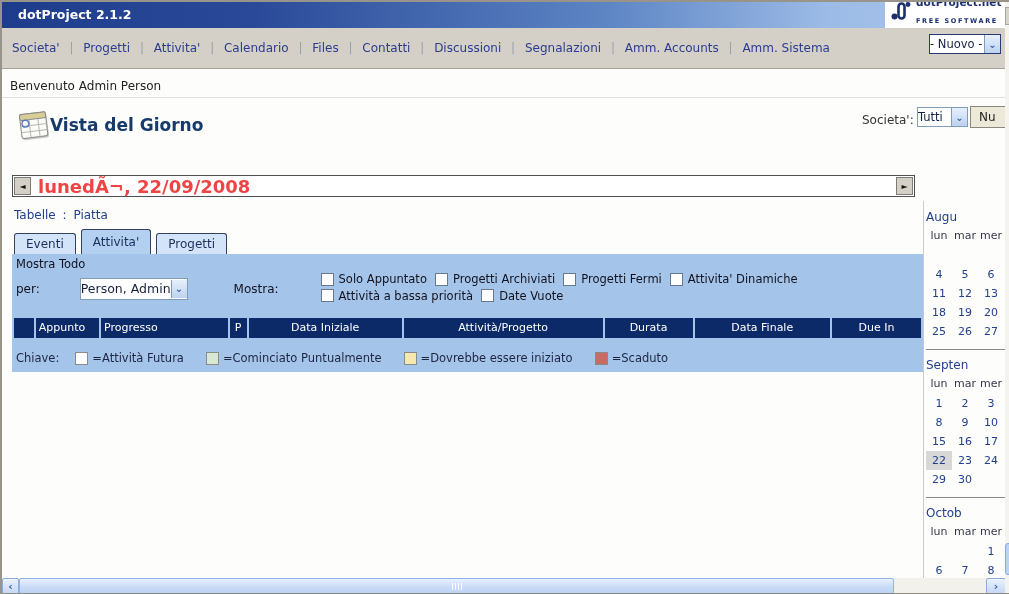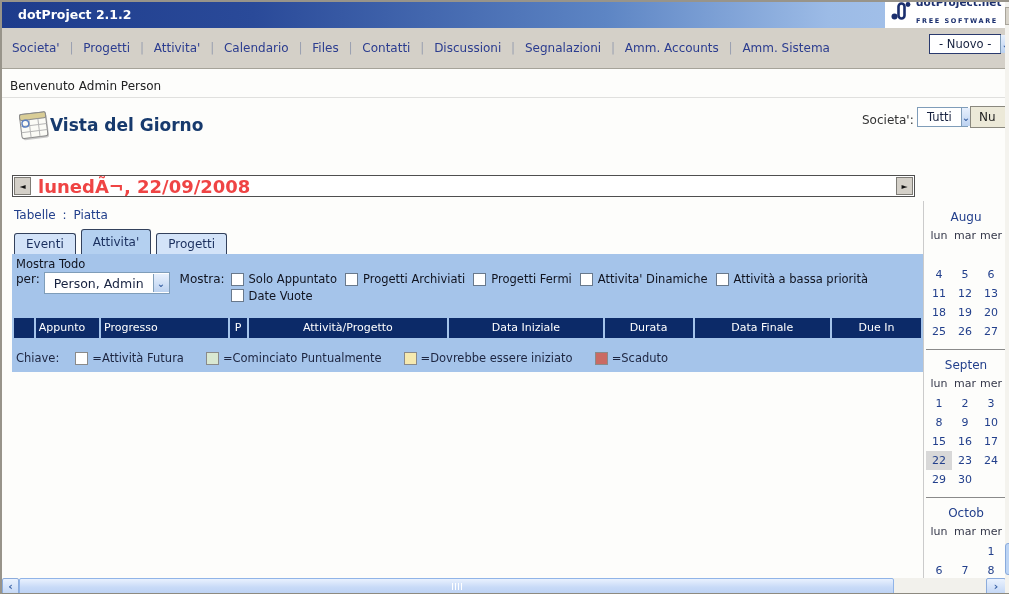--- a/index.html
+++ b/index.html
@@ -21,21 +21,21 @@
   
   .menubar { position:absolute; left:0; top:26px; width:1007px; height:41px;
     background:#d4d0c8; border-bottom:1px solid #a6a399; }
   .menu-items { position:absolute; left:10px; top:13px; font-size:12px; }
   .menu-link { color:#2b3c8f; }
   .sep { color:#9aa0b0; margin:0 6px; }
 
   
   .xpselect { display:inline-flex; align-items:center; background:#fff; height:20px;
     border:1px solid #7f9db9; font-size:11.5px; color:#16213f; }
-  .xpselect .val { padding:0 9px; white-space:nowrap; }
+  .xpselect .val { padding:0 0; white-space:nowrap; }
   .xpselect .arrow { width:16px; height:18px; margin-left:auto; display:flex; align-items:center;
     justify-content:center; background:linear-gradient(180deg,#e7f0fd,#bcd2f0);
     border-left:1px solid #7f9db9; color:#3a62a5; font-size:10px; font-weight:bold; }
   .nuovo-select { position:absolute; top:6px; right:8px; border-color:#2a3a6e; width:72px; }
 
   
   .welcomebar { position:absolute; left:0; top:67px; width:1007px; height:29px;
     border-bottom:1px solid #e0e0de; font-size:12px; color:#222; }
   .welcome-text { position:absolute; left:8px; top:10px; }
   .welcome-links { position:absolute; right:6px; top:10px; }
@@ -69,41 +69,41 @@
 
   
   .tabs { position:absolute; left:12px; top:224px; height:28px; display:flex; gap:5px; align-items:flex-end; }
   .tab { height:21px; line-height:20px; padding:0 11px; font-size:12px; color:#1a2f5e;
     background:#d3e3f8; border:1px solid #33415c; border-bottom:none; border-radius:3px 3px 0 0; cursor:pointer; }
   .tab.active { height:25px; line-height:24px; background:#b4d0f0; }
 
   
   .panel { position:absolute; left:10px; top:252px; width:911px; height:118px; background:#a5c4ea; }
   .mostra-todo { padding:3px 0 0 4px; font-size:11.5px; color:#10131f; }
-  .filter-row { display:flex; align-items:flex-start; padding:1px 4px 0 4px; font-size:11.5px; color:#10131f; }
+  .filter-row { display:flex; align-items:center; padding:1px 4px 0 4px; font-size:11.5px; color:#10131f;gap:36px; }
   .per-label { margin-right:4px; font-size:12px; }
   .user-select { width:128px; height:22px; font-size:12.5px; }
   .mostra-label { margin:0 6px 0 10px; font-size:12px; }
   .cb-item { display:inline-flex; align-items:center; margin-right:8px; white-space:nowrap; }
   .checkbox { width:13px; height:13px; background:#fff; border:1px solid #69798c; margin-right:5px; cursor:pointer; }
 
   .thead { display:flex; gap:2px; margin:13px 2px 0 2px; }
   .th { background:#0c2a68; color:#fff; font-size:11px; height:20px; line-height:20px;
     text-align:center; overflow:hidden; white-space:nowrap; }
   .th.left { text-align:left; padding-left:3px; }
 
   .legend { display:flex; align-items:center; margin:13px 0 0 4px; font-size:11.5px; color:#1d2540; }
   .legend-label { margin-right:16px; }
   .legend-item { display:inline-flex; align-items:center; margin-right:22px; }
   .swatch { width:13px; height:13px; border:1px solid #8a8a8a; margin-right:4px; }
 
   
   .sidebar { position:absolute; left:921px; top:199px; width:88px; height:379px;
     border-left:1px solid #cbcbcb; padding:7px 0 0 2px; }
-  .cal-title { width:80px; text-align:center; font-size:12px; color:#23408c; height:18px;
+  .cal-title { width:80px; text-align:left; font-size:12px; color:#23408c; height:18px;
     line-height:18px; white-space:nowrap; cursor:pointer; }
   .cal-days, .cal-row { display:flex; }
   .cal-daycell { width:26px; text-align:center; font-size:11px; color:#35384a; height:20px; line-height:20px; }
   .cal-cell { width:26px; text-align:center; font-size:11px; color:#23408c; height:19px; line-height:19px; }
   .cal-cell.hl { background:#d8d8d8; }
   .cal-divider { width:80px; border-top:1px solid #8a8a8a; margin:8px 0 6px 0; }
 
   
   .hscroll { position:absolute; left:0; top:576px; width:1003px; height:17px; background:#f2f1ec; }
   .hs-btn { position:absolute; top:0; width:17px; height:17px; border:1px solid #8cacdc; border-radius:2px;
@@ -222,22 +222,22 @@
           </span><span class="cb-item">
             <span class="checkbox"></span>
             <span class="cb-label">Date Vuote</span>
           </span></span>
     </div>
     <div class="thead" id="thead">
         <div class="th" style="width: 20px;"></div>
         <div class="th left" style="width: 64px;">Appunto</div>
         <div class="th left" style="width: 128px;">Progresso</div>
         <div class="th" style="width: 17px;">P</div>
+        <div class="th" style="width: 155px;">Data Iniziale</div>
         <div class="th" style="width: 201px;">Attività/Progetto</div>
-        <div class="th" style="width: 155px;">Data Iniziale</div>
         <div class="th" style="width: 89px;">Durata</div>
         <div class="th" style="width: 137px;">Data Finale</div>
         <div class="th" style="width: 90px;">Due In</div>
       </div>
     <div class="legend" id="legend">
       <span class="legend-label">Chiave:</span>
     <span class="legend-item">
           <span class="swatch" style="background: rgb(255, 255, 255);"></span>
           <span class="legend-text">=Attività Futura</span>
         </span>

